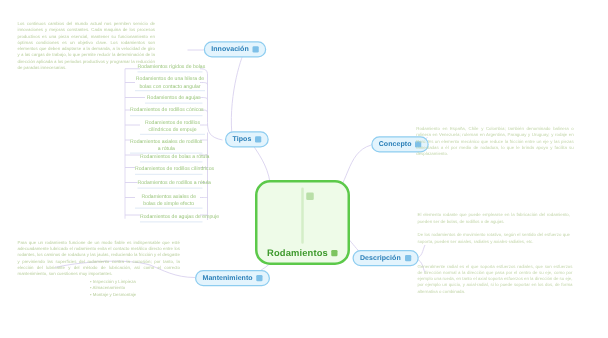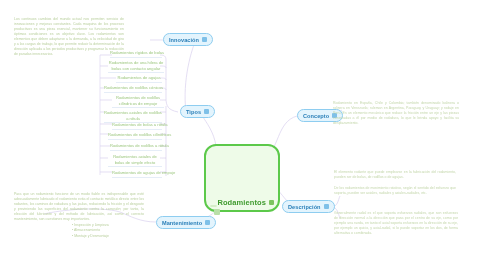--- a/index.html
+++ b/index.html
@@ -36,22 +36,22 @@
     align-items: center;
     justify-content: center;
   }
   
   .root-node {
     width: 76px;
     height: 68px;
     border: 2px solid #5cc94a;
     border-radius: 12px;
     background: #eefbe8;
-    flex-direction: row;
-    align-items: flex-end;
+    flex-direction: column;
+    align-items: center;
     justify-content: flex-start;
     padding: 4px 4px 2px 4px;
   }
   .root-image-box {
     flex: 1;
     border: 1px solid #d4eec7;
     border-radius: 3px;
     background: #f3fcee;
     position: relative;
     margin-bottom: 1px;

